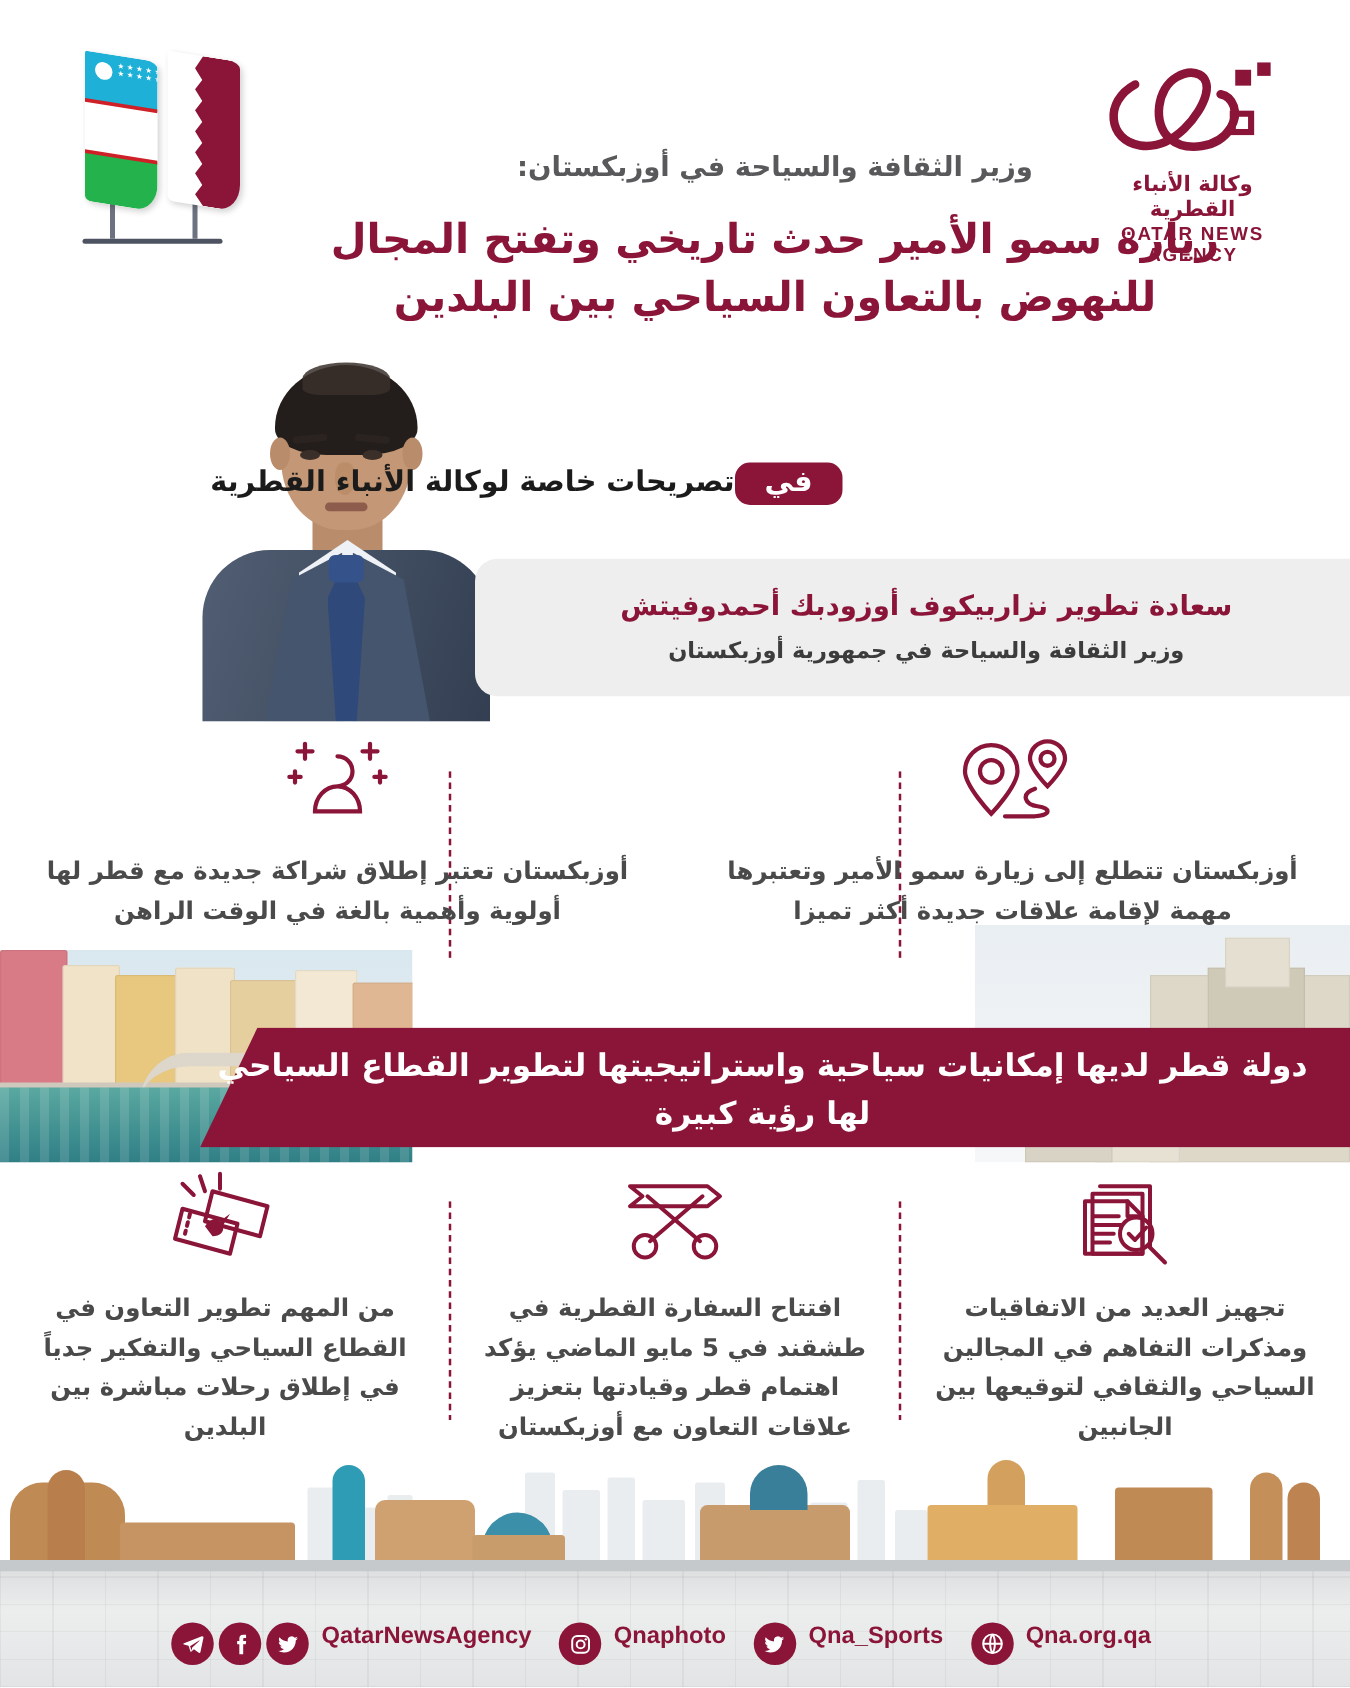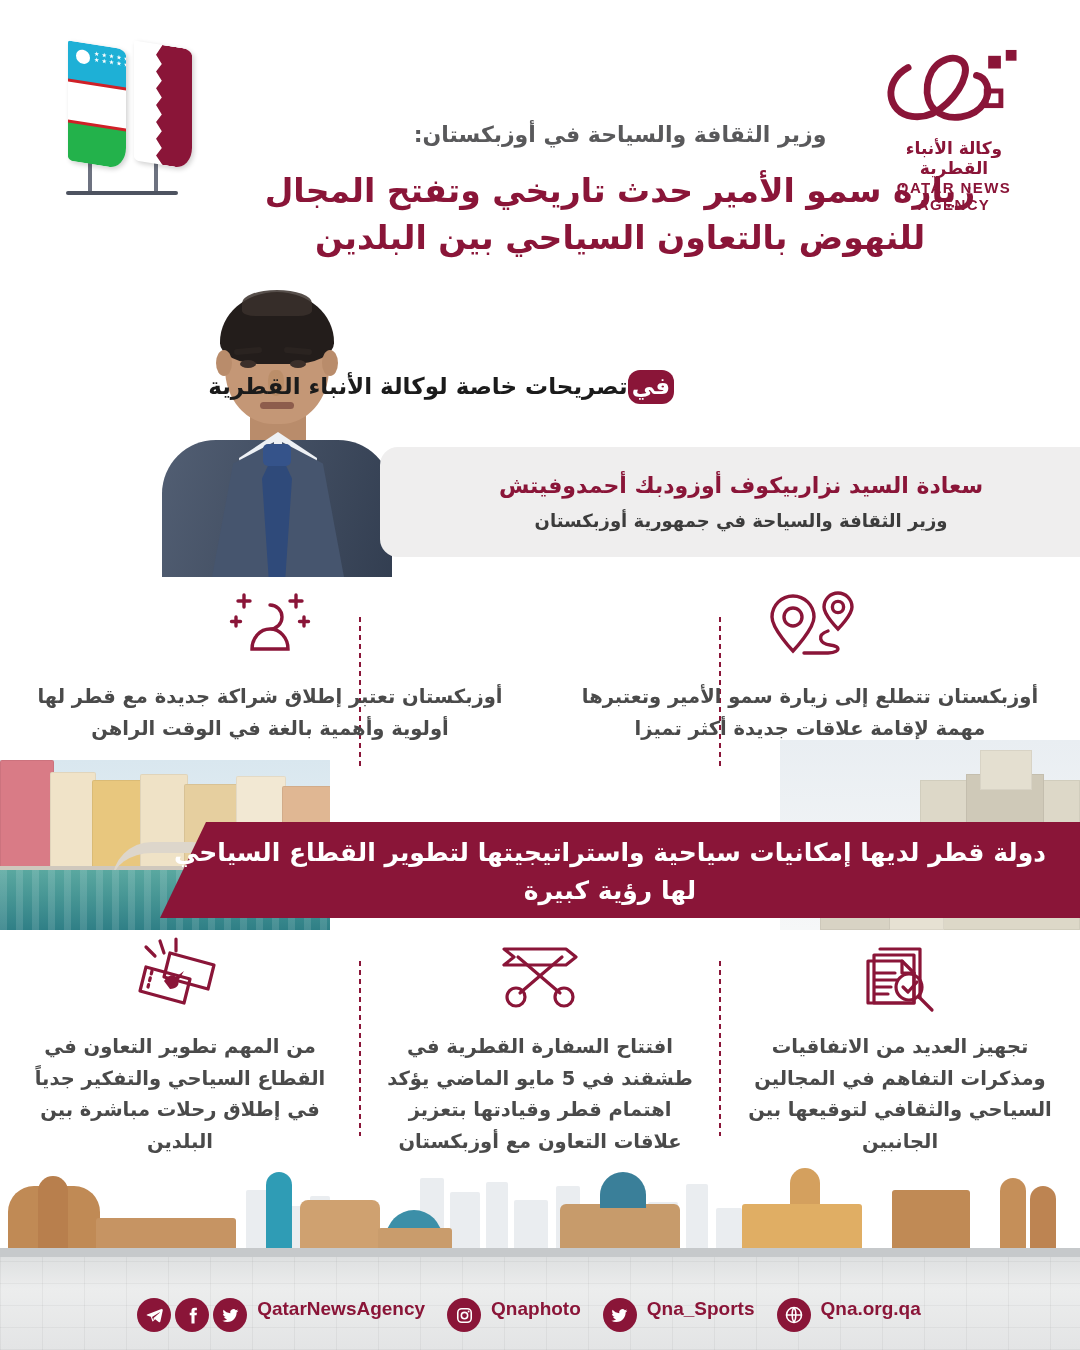--- a/index.html
+++ b/index.html
@@ -75,21 +75,21 @@
       clip-path:polygon(0 0,66% 16%,100% 100%,0 100%); }
   .p-tie { position:absolute; left:112px; top:162px; width:30px; height:123px; background:#2f4a7a;
       clip-path:polygon(38% 0,62% 0,100% 20%,78% 100%,22% 100%,0 20%); }
   .p-tieknot { position:absolute; left:113px; top:152px; width:28px; height:22px; background:#35538a;
       border-radius:5px; }
 
   
   .quoteline { position:absolute; right:400px; top:370px; width:580px; text-align:right;
       font-size:23px; color:#1b1b1b; font-weight:600; }
   .badge-fi { display:inline-block; background:#8a1538; color:#fff; border-radius:12px;
-      padding:3px 4px 5px; margin-right:6px; font-weight:700; }
+      padding:3px 24px 5px; margin-right:6px; font-weight:700; }
 
   
   .speaker { position:absolute; right:0; top:447px; width:700px; height:110px;
       background:#efeeee; border-radius:18px 0 0 18px; }
   .sp-name { position:absolute; right:0; top:473px; width:678px; text-align:center;
       color:#8a1538; font-size:22px; font-weight:700; }
   .sp-role { position:absolute; right:0; top:510px; width:678px; text-align:center;
       color:#3c3c3c; font-size:18px; font-weight:600; }
 
   
@@ -208,21 +208,21 @@
       <div class="p-lapel-r"></div>
     <div class="p-tie"></div>
       <div class="p-tieknot"></div>
   </div>
 
   <div class="quoteline">
     <span class="badge-fi">في</span><span>تصريحات خاصة لوكالة الأنباء القطرية</span>
   </div>
 
   <div class="speaker"></div>
-  <div class="sp-name">سعادة السيد نزاربيكوف أوزودبك أحمدوفيتش</div>
+  <div class="sp-name">سعادة تطوير نزاربيكوف أوزودبك أحمدوفيتش</div>
   <div class="sp-role">وزير الثقافة والسياحة في جمهورية أوزبكستان</div>
 
   <div class="cardrow row1">
     <div class="divider div-a"></div>
     <div class="divider div-b"></div>
 
     <div class="card">
       <div class="card-icon">
         <svg width="104" height="72" viewBox="0 0 104 72" fill="none" stroke="#8a1538" stroke-width="3.4" stroke-linecap="round">
           <path d="M35 62 C35 62 14 40 14 28 A21 21 0 0 1 56 28 C56 40 35 62 35 62Z"></path>

